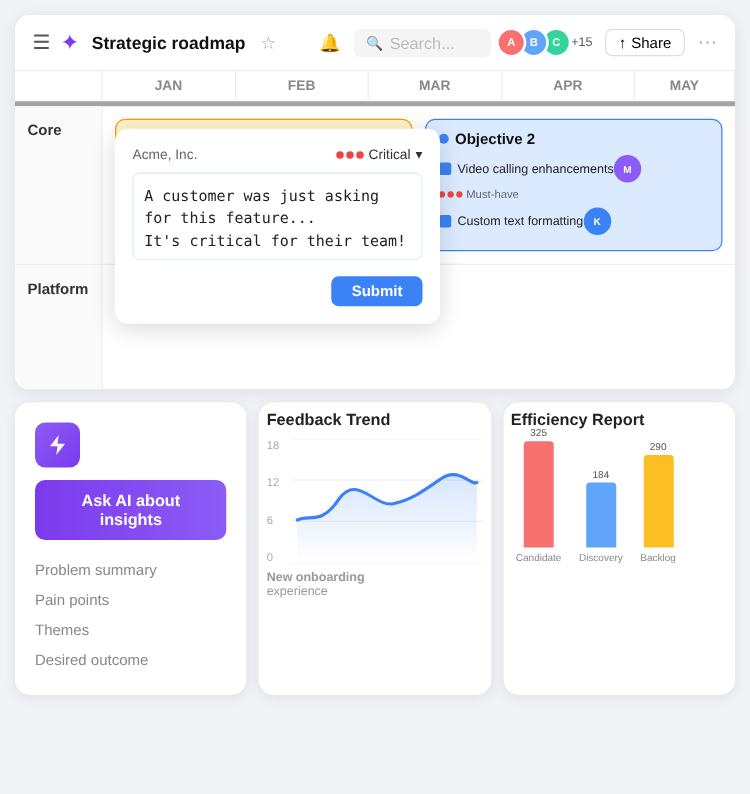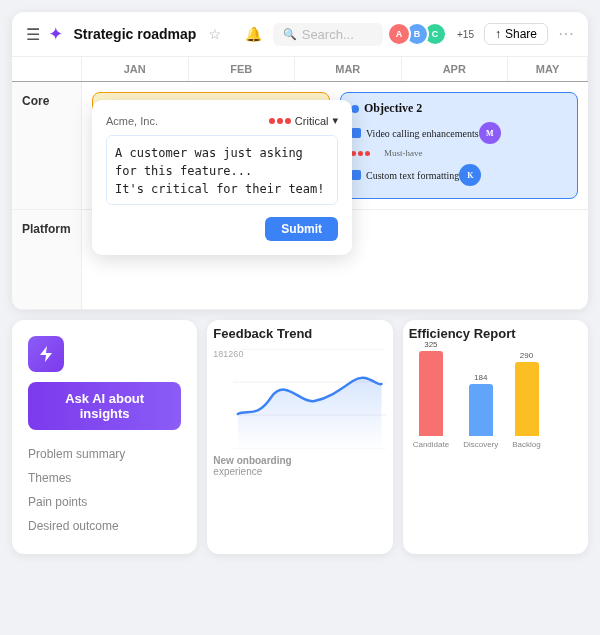--- a/index.html
+++ b/index.html
@@ -78,40 +78,40 @@
       font-size: 9px;
       display: flex;
       align-items: center;
       justify-content: center;
       color: #fff;
       font-weight: 600;
     }
     .avatar-count {
       font-size: 10px;
       color: #555;
-      margin-left: 10px;
+      margin-left: 0;
     }
     .share-btn {
       background: none;
       border: 1px solid #ddd;
       border-radius: 6px;
       padding: 3px 10px;
       font-size: 12px;
       cursor: pointer;
       display: flex;
       align-items: center;
       gap: 4px;
     }
     .more-icon { color: #aaa; font-size: 16px; }
 
     
     .timeline-header {
       display: grid;
       grid-template-columns: 70px 1fr 1fr 1fr 1fr 80px;
-      border-bottom: 1px solid #a3a3a3;
+      border-bottom: 4px solid #a3a3a3;
     }
     .timeline-month {
       padding: 6px 10px;
       font-size: 11px;
       font-weight: 600;
       color: #888;
       border-right: 1px solid #eee;
       text-align: center;
     }
     .timeline-month:first-child { border-right: 1px solid #eee; }
@@ -146,21 +146,21 @@
     }
 
     
     .obj-card {
       border-radius: 8px;
       padding: 8px 10px;
       flex: 1;
       min-width: 0;
     }
     .obj-card.yellow { background: #fef3c7; border: 1.5px solid #f59e0b; }
-    .obj-card.blue { background: #dbeafe; border: 1.5px solid #3b82f6; font-family: Liberation Serif, serif; }
+    .obj-card.blue { background: #dbeafe; border: 1.5px solid #3b82f6; }
 
     .obj-title {
       font-size: 12px;
       font-weight: 700;
       color: #111;
       margin-bottom: 6px;
       display: flex;
       align-items: center;
       gap: 5px;
     }
@@ -177,21 +177,21 @@
     .feat-dot-yellow { width: 10px; height: 10px; border-radius: 2px; background: #f59e0b; display: inline-block; }
     .feat-dot-blue { width: 10px; height: 10px; border-radius: 2px; background: #3b82f6; display: inline-block; }
     .feat-name { font-size: 10px; color: #222; font-weight: 500; }
     .feat-avatar {
       width: 22px; height: 22px; border-radius: 50%;
       font-size: 8px; display: flex; align-items: center; justify-content: center;
       color: #fff; font-weight: 600;
     }
 
     .priority-badge {
-      display: flex; align-items: center; gap: 14px;
+      display: flex; align-items: center; gap: 3px;
       font-size: 9px; color: #666; margin-top: 0;
     }
     .priority-dots { display: flex; gap: 2px; }
     .p-dot { width: 5px; height: 5px; border-radius: 50%; }
 
     
     .platform-row .row-content { min-height: 60px; }
 
     
     .popup-overlay {
@@ -308,21 +308,21 @@
     .line-chart-wrap {
       position: relative;
       height: 100px;
     }
     .y-axis-labels {
       position: absolute;
       left: 0;
       top: 0;
       height: 100%;
       display: flex;
-      flex-direction: row;
+      flex-direction: column;
       justify-content: space-between;
       font-size: 9px;
       color: #aaa;
     }
     .line-chart-svg {
       position: absolute;
       left: 20px;
       top: 0;
       width: calc(100% - 20px);
       height: 100%;
@@ -479,22 +479,22 @@
 <div class="bottom-section">
 
   <div class="ai-card">
     <div class="lightning-icon-wrap">
       <svg width="20" height="20" viewBox="0 0 20 20">
         <polygon points="11,2 4,11 10,11 9,18 16,9 10,9" fill="white"></polygon>
       </svg>
     </div>
     <button class="ask-ai-btn">Ask AI about insights</button>
     <div class="ai-menu-item">Problem summary</div>
+    <div class="ai-menu-item">Pain points</div>
     <div class="ai-menu-item">Themes</div>
-    <div class="ai-menu-item">Pain points</div>
     <div class="ai-menu-item">Desired outcome</div>
   </div>
 
   <div class="chart-card">
     <div class="chart-title">Feedback Trend</div>
     <div class="line-chart-wrap">
       <div class="y-axis-labels">
         <span>18</span>
         <span>12</span>
         <span>6</span>

